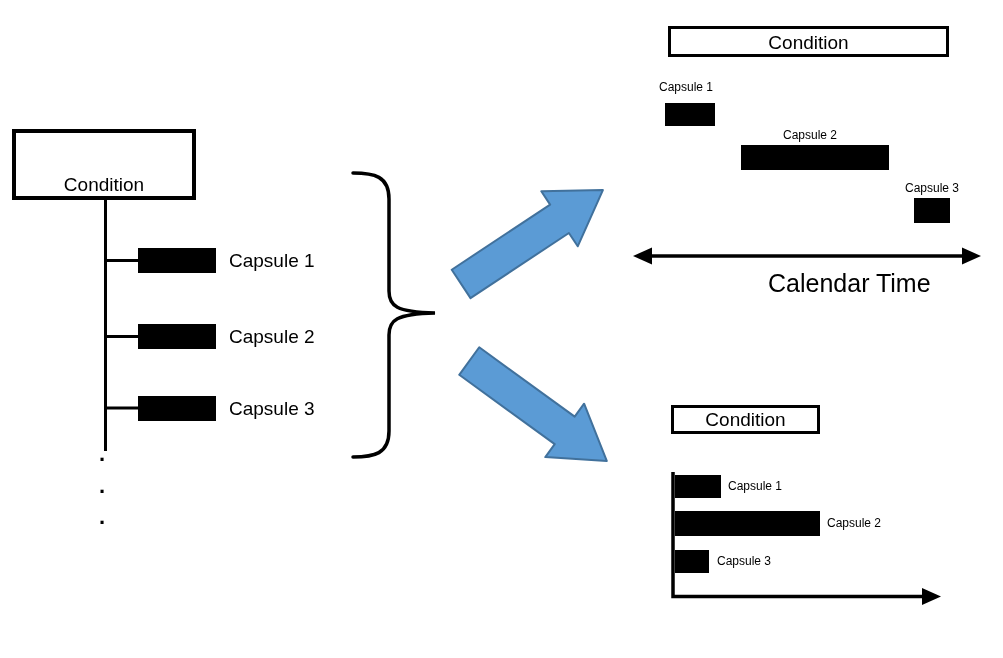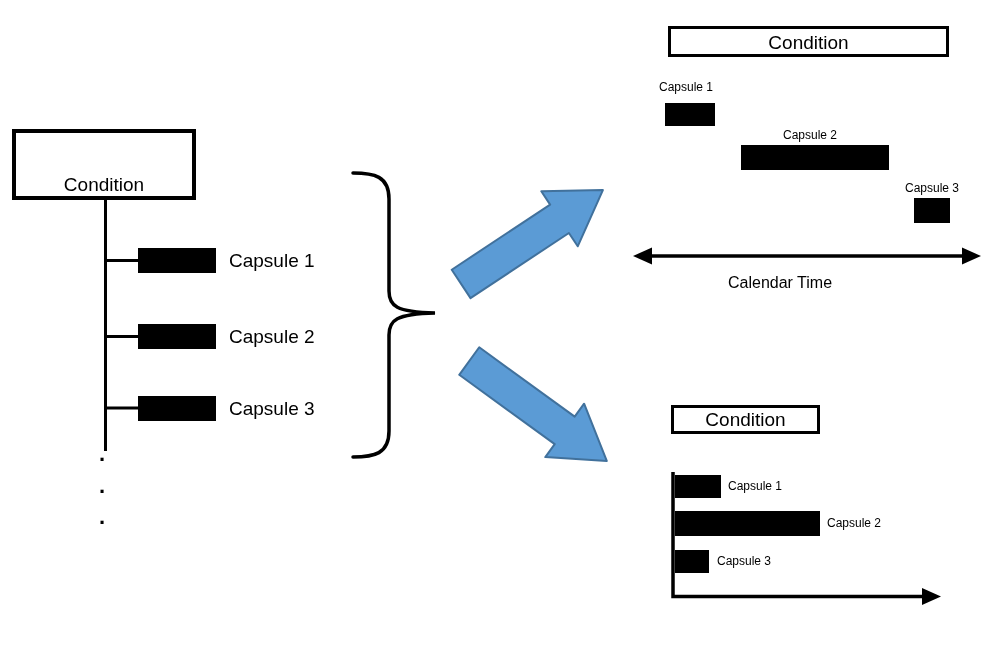--- a/index.html
+++ b/index.html
@@ -39,23 +39,24 @@
     white-space: nowrap;
   }
   .lbl-sm {
     position: absolute;
     font-size: 12px;
     line-height: 13px;
     white-space: nowrap;
   }
   .axis-title {
     position: absolute;
-    font-size: 16px;
+    font-size: 25px;
     line-height: 24px;
     white-space: nowrap;
+    margin-left: 40px;
   }
   .dot {
     position: absolute;
     font-size: 22px;
     line-height: 22px;
     font-weight: bold;
   }
   .block-arrow {
     stroke: #41719c;
     stroke-width: 2;

